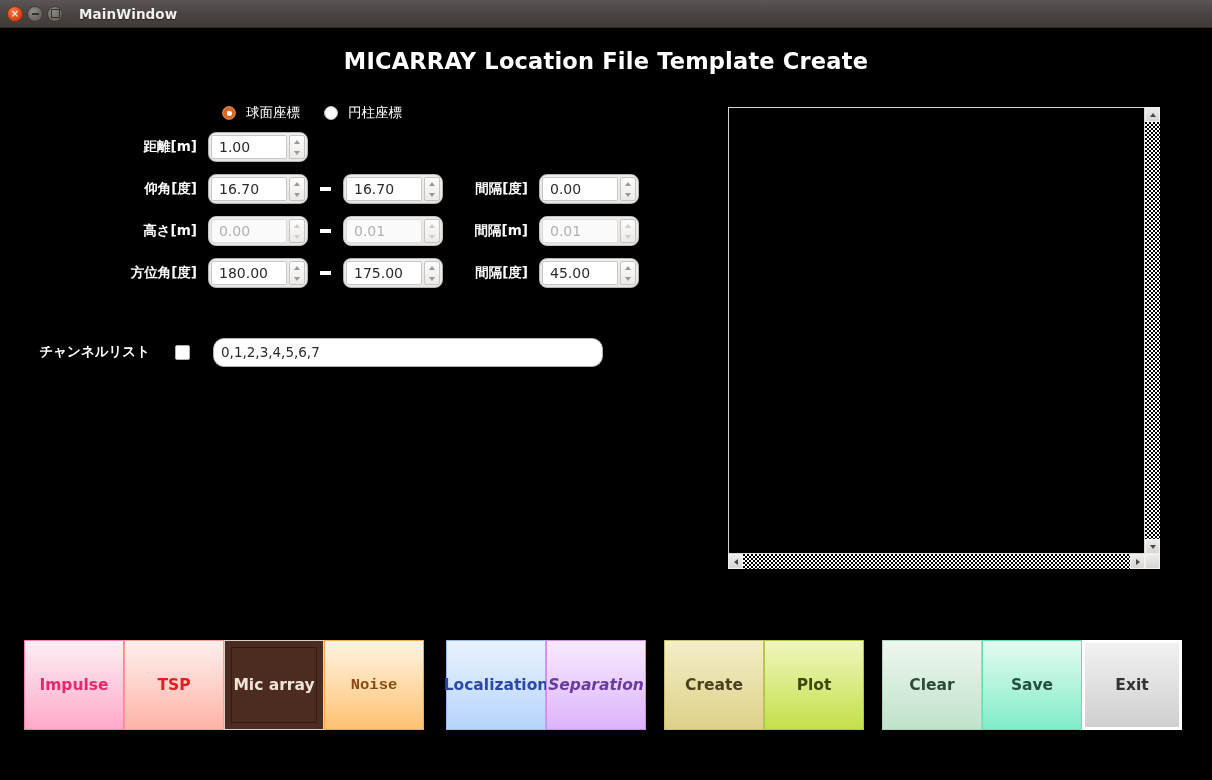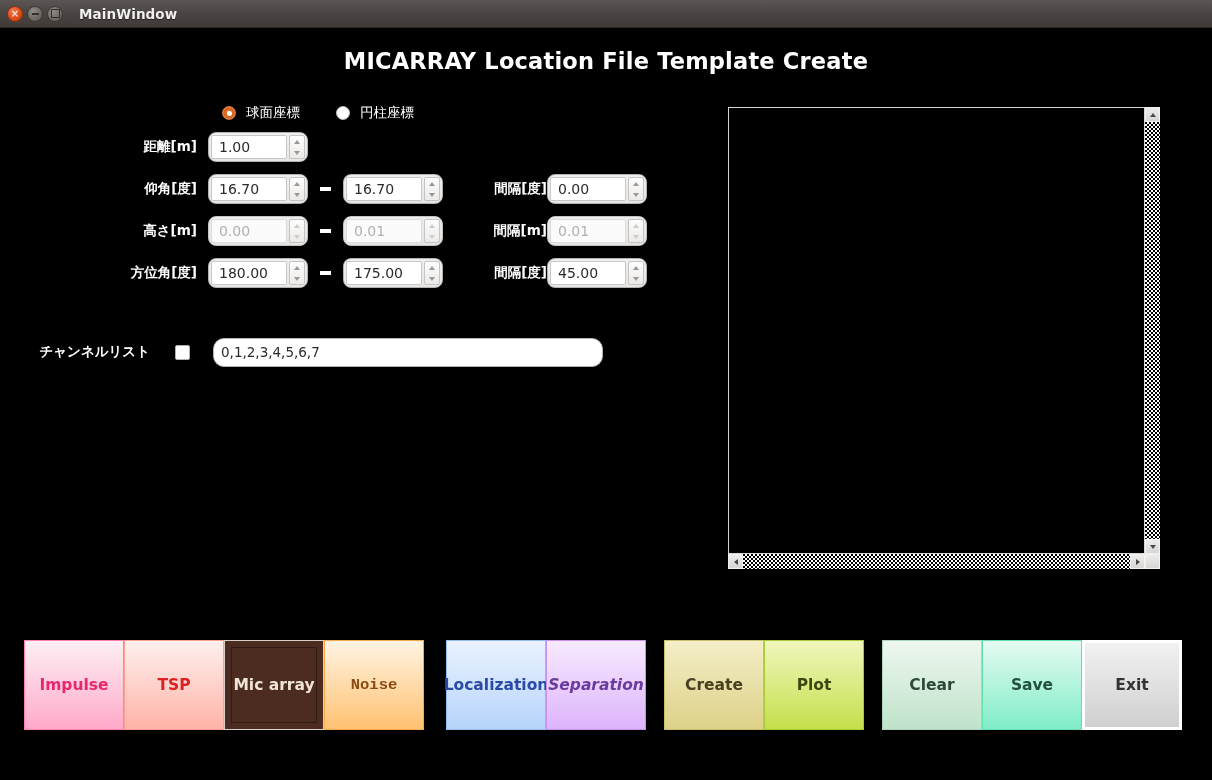--- a/index.html
+++ b/index.html
@@ -72,21 +72,21 @@
     position: absolute;
     left: 0; top: 100px;
     width: 700px;
   }
 
   .radiorow {
     display: flex;
     align-items: center;
     margin-left: 222px;
     height: 26px;
-    gap: 36px;
+    gap: 24px;
   }
   .radio-item { display: flex; align-items: center; gap: 10px; cursor: default; }
   .radio {
     width: 14px; height: 14px; border-radius: 50%;
     background: #ffffff;
     border: 1px solid #b9b9b9;
     display: block;
     position: relative;
     flex: none;
   }
@@ -187,25 +187,26 @@
   .spin.disabled .arrow-up { border-bottom-color: #cfcdcb; }
   .spin.disabled .arrow-down { border-top-color: #cfcdcb; }
 
   .dash {
     width: 11px; height: 4px;
     background: #ffffff;
     margin: 0 12px;
     flex: none;
   }
   .gap-lbl {
-    width: 104px;
+    width: 96px;
     text-align: right;
     color: #ffffff;
     font-size: 13.5px;
     font-weight: bold;
+    padding-right: 11px;
     flex: none;
   }
 
   
   .chrow {
     display: flex;
     align-items: center;
     height: 44px;
     margin-top: 36px;
   }

